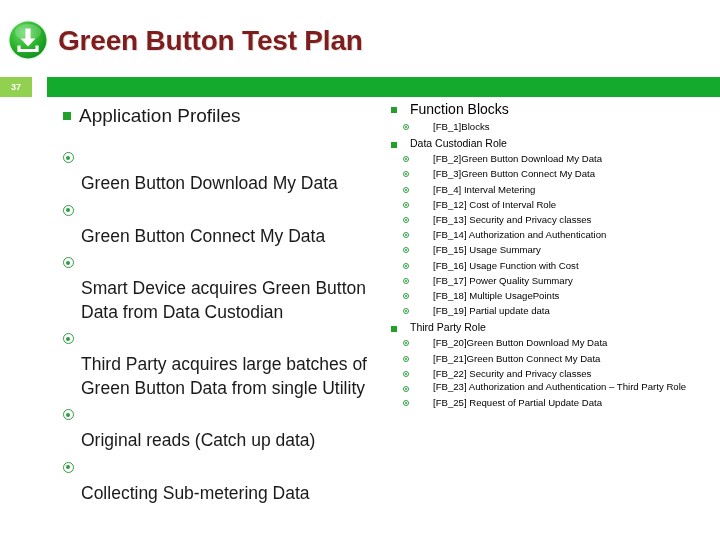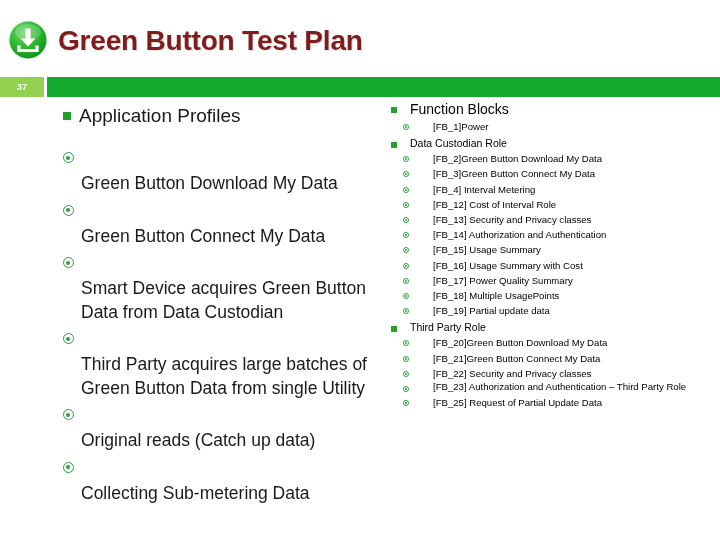--- a/index.html
+++ b/index.html
@@ -49,21 +49,21 @@
     position: absolute;
     left: 0;
     top: 77px;
     width: 720px;
     height: 20px;
   }
   .numberbar .numbox {
     position: absolute;
     left: 0;
     top: 0;
-    width: 44px;
+    width: 32px;
     height: 20px;
     background: #92d050;
     color: #ffffff;
     font-size: 9px;
     font-weight: bold;
     display: flex;
     align-items: center;
     justify-content: center;
   }
   .numberbar .greenbar {
@@ -262,21 +262,21 @@
     <span class="bul">
         <span class="sq"></span>
       </span>
     <span class="txt">Function Blocks</span>
   </div>
 
   <div class="row r2">
     <span class="bul">
         <span class="ring"></span>
       </span>
-    <span class="txt">[FB_1]Power</span>
+    <span class="txt">[FB_1]Blocks</span>
   </div>
 
   <div class="row r1b">
     <span class="bul">
         <span class="sq"></span>
       </span>
     <span class="txt">Data Custodian Role</span>
   </div>
 
   <div class="row r2">
@@ -318,21 +318,21 @@
   <div class="row r2">
     <span class="bul">
         <span class="ring"></span>
       </span>
     <span class="txt">[FB_15] Usage Summary</span>
   </div>
   <div class="row r2">
     <span class="bul">
         <span class="ring"></span>
       </span>
-    <span class="txt">[FB_16] Usage Summary with Cost</span>
+    <span class="txt">[FB_16] Usage Function with Cost</span>
   </div>
   <div class="row r2">
     <span class="bul">
         <span class="ring"></span>
       </span>
     <span class="txt">[FB_17] Power Quality Summary</span>
   </div>
   <div class="row r2">
     <span class="bul">
         <span class="ring"></span>

